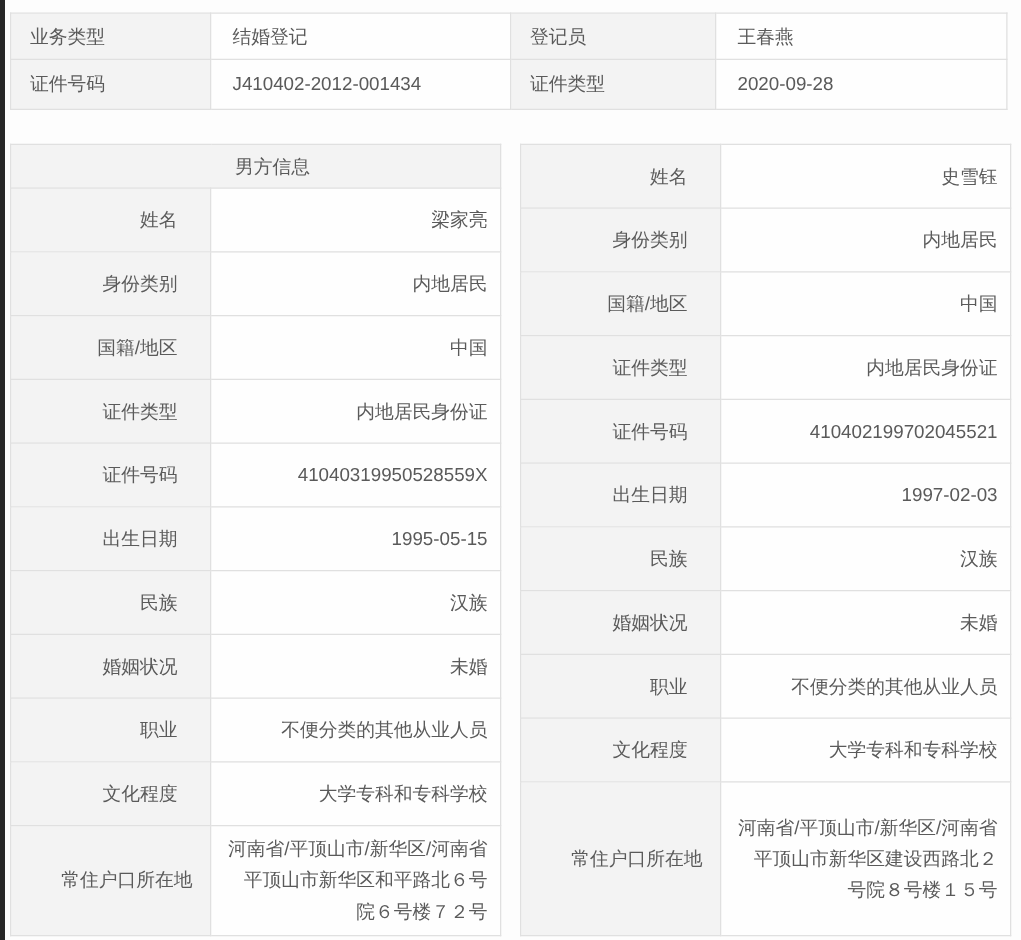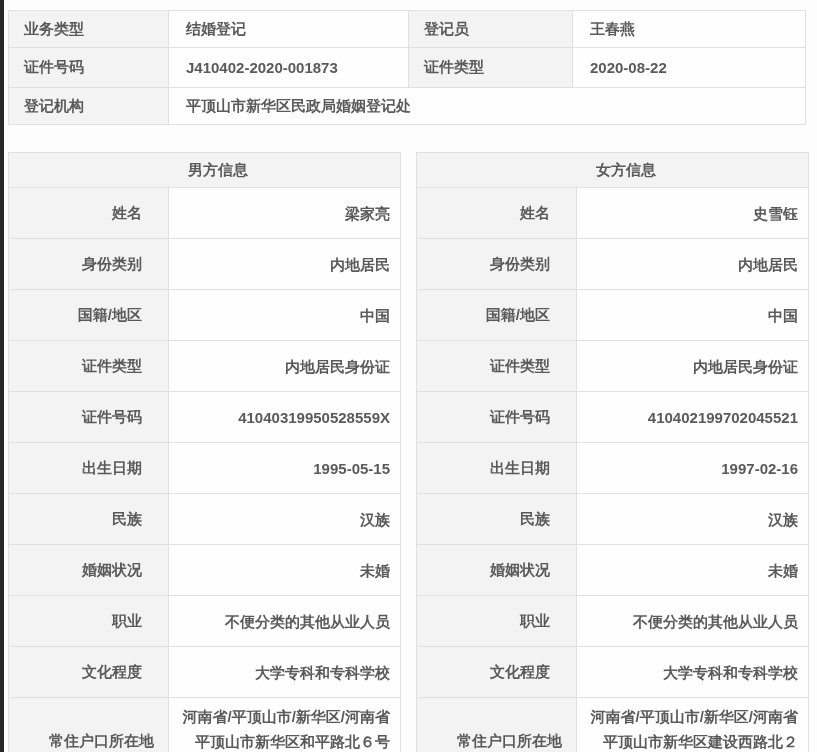--- a/index.html
+++ b/index.html
@@ -5,21 +5,21 @@
   html,body{margin:0;padding:0;}
   body{
     width:817px;height:752px;background:#ffffff;
     font-family:"Liberation Sans","DejaVu Sans",sans-serif;
     font-size:15px;color:#5a5a5a;
   }
   .page{position:relative;width:817px;height:752px;overflow:hidden;background:#fdfdfd;}
   .edge-strip{position:absolute;left:0;top:0;width:4px;height:752px;background:#262626;}
   .content{position:absolute;left:8px;top:10px;width:798px;}
   table{border-collapse:collapse;table-layout:fixed;}
-  td,th{border:1px solid #e0e0e0;font-weight:bold;font-size:15px;color:#5a5a5a;
+  td,th{border:1px solid #e0e0e0;font-weight:normal;font-size:15px;color:#5a5a5a;
         overflow:hidden;vertical-align:middle;}
   
   .top-table{width:797px;}
   .top-table td{height:36px;}
   .top-table .lbl{background:#f3f3f3;text-align:left;padding:0 6px 0 15px;}
   .top-table .val{background:#fefefe;text-align:left;padding:0 6px 0 17px;}
   
   .panels{display:flex;gap:15px;margin-top:27px;}
   .person{width:392px;}
   .person th{height:32px;background:#f3f3f3;text-align:center;padding-left:28px;}
@@ -45,27 +45,23 @@
         </colgroup>
       <tbody>
           <tr>
         <td class="lbl">业务类型</td>
         <td class="val">结婚登记</td>
         <td class="lbl">登记员</td>
         <td class="val">王春燕</td>
       </tr>
       <tr style="height:40px;">
         <td class="lbl">证件号码</td>
-        <td class="val">J410402-2020-001873</td>
+        <td class="val">J410402-2012-001434</td>
         <td class="lbl">证件类型</td>
-        <td class="val">2020-08-22</td>
-      </tr>
-      <tr>
-        <td class="lbl">登记机构</td>
-        <td class="val" colspan="3">平顶山市新华区民政局婚姻登记处</td>
+        <td class="val">2020-09-28</td>
       </tr>
     </tbody>
       </table>
 
     <div class="panels">
 
       <table class="person">
         <colgroup>
             <col style="width:160px">
             <col style="width:232px">
@@ -121,23 +117,20 @@
 
       </tbody>
         </table>
 
       <table class="person">
         <colgroup>
             <col style="width:160px">
             <col style="width:232px">
           </colgroup>
         <tbody>
-            <tr>
-          <th colspan="2">女方信息</th>
-        </tr>
         <tr class="std">
           <td class="lbl">姓名</td>
           <td class="val">史雪钰</td>
         </tr>
         <tr class="std">
           <td class="lbl">身份类别</td>
           <td class="val">内地居民</td>
         </tr>
         <tr class="std">
           <td class="lbl">国籍/地区</td>
@@ -146,21 +139,21 @@
         <tr class="std">
           <td class="lbl">证件类型</td>
           <td class="val">内地居民身份证</td>
         </tr>
         <tr class="std">
           <td class="lbl">证件号码</td>
           <td class="val">410402199702045521</td>
         </tr>
         <tr class="std">
           <td class="lbl">出生日期</td>
-          <td class="val">1997-02-16</td>
+          <td class="val">1997-02-03</td>
         </tr>
         <tr class="std">
           <td class="lbl">民族</td>
           <td class="val">汉族</td>
         </tr>
         <tr class="std">
           <td class="lbl">婚姻状况</td>
           <td class="val">未婚</td>
         </tr>
         <tr class="std">

